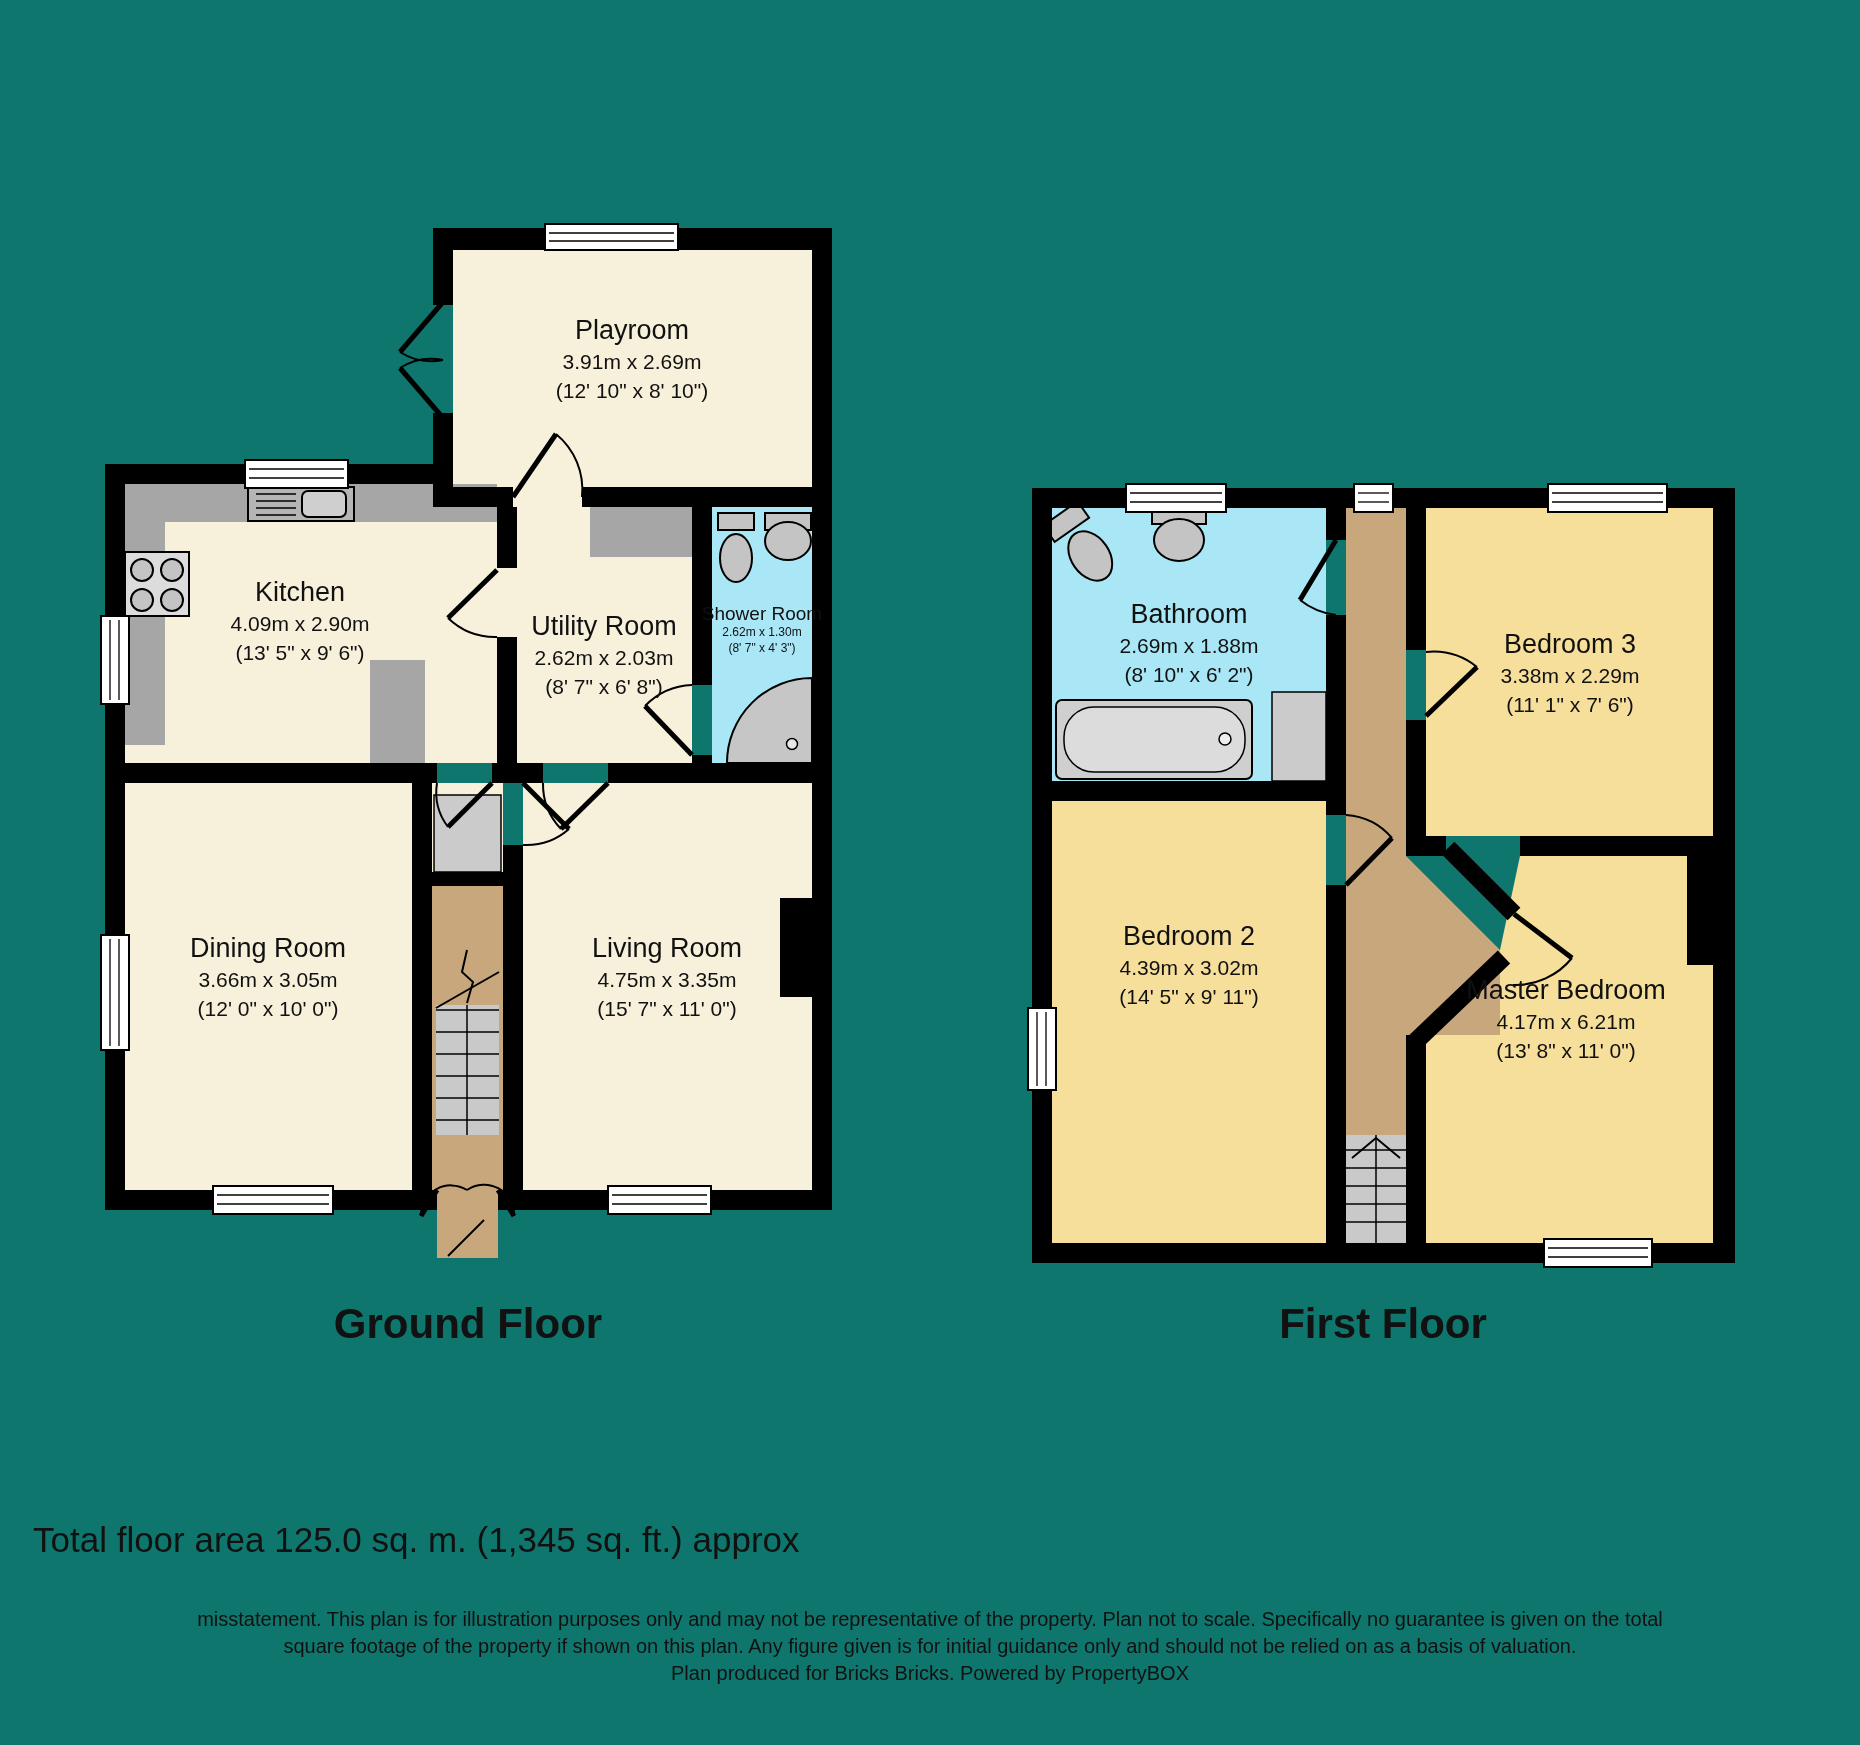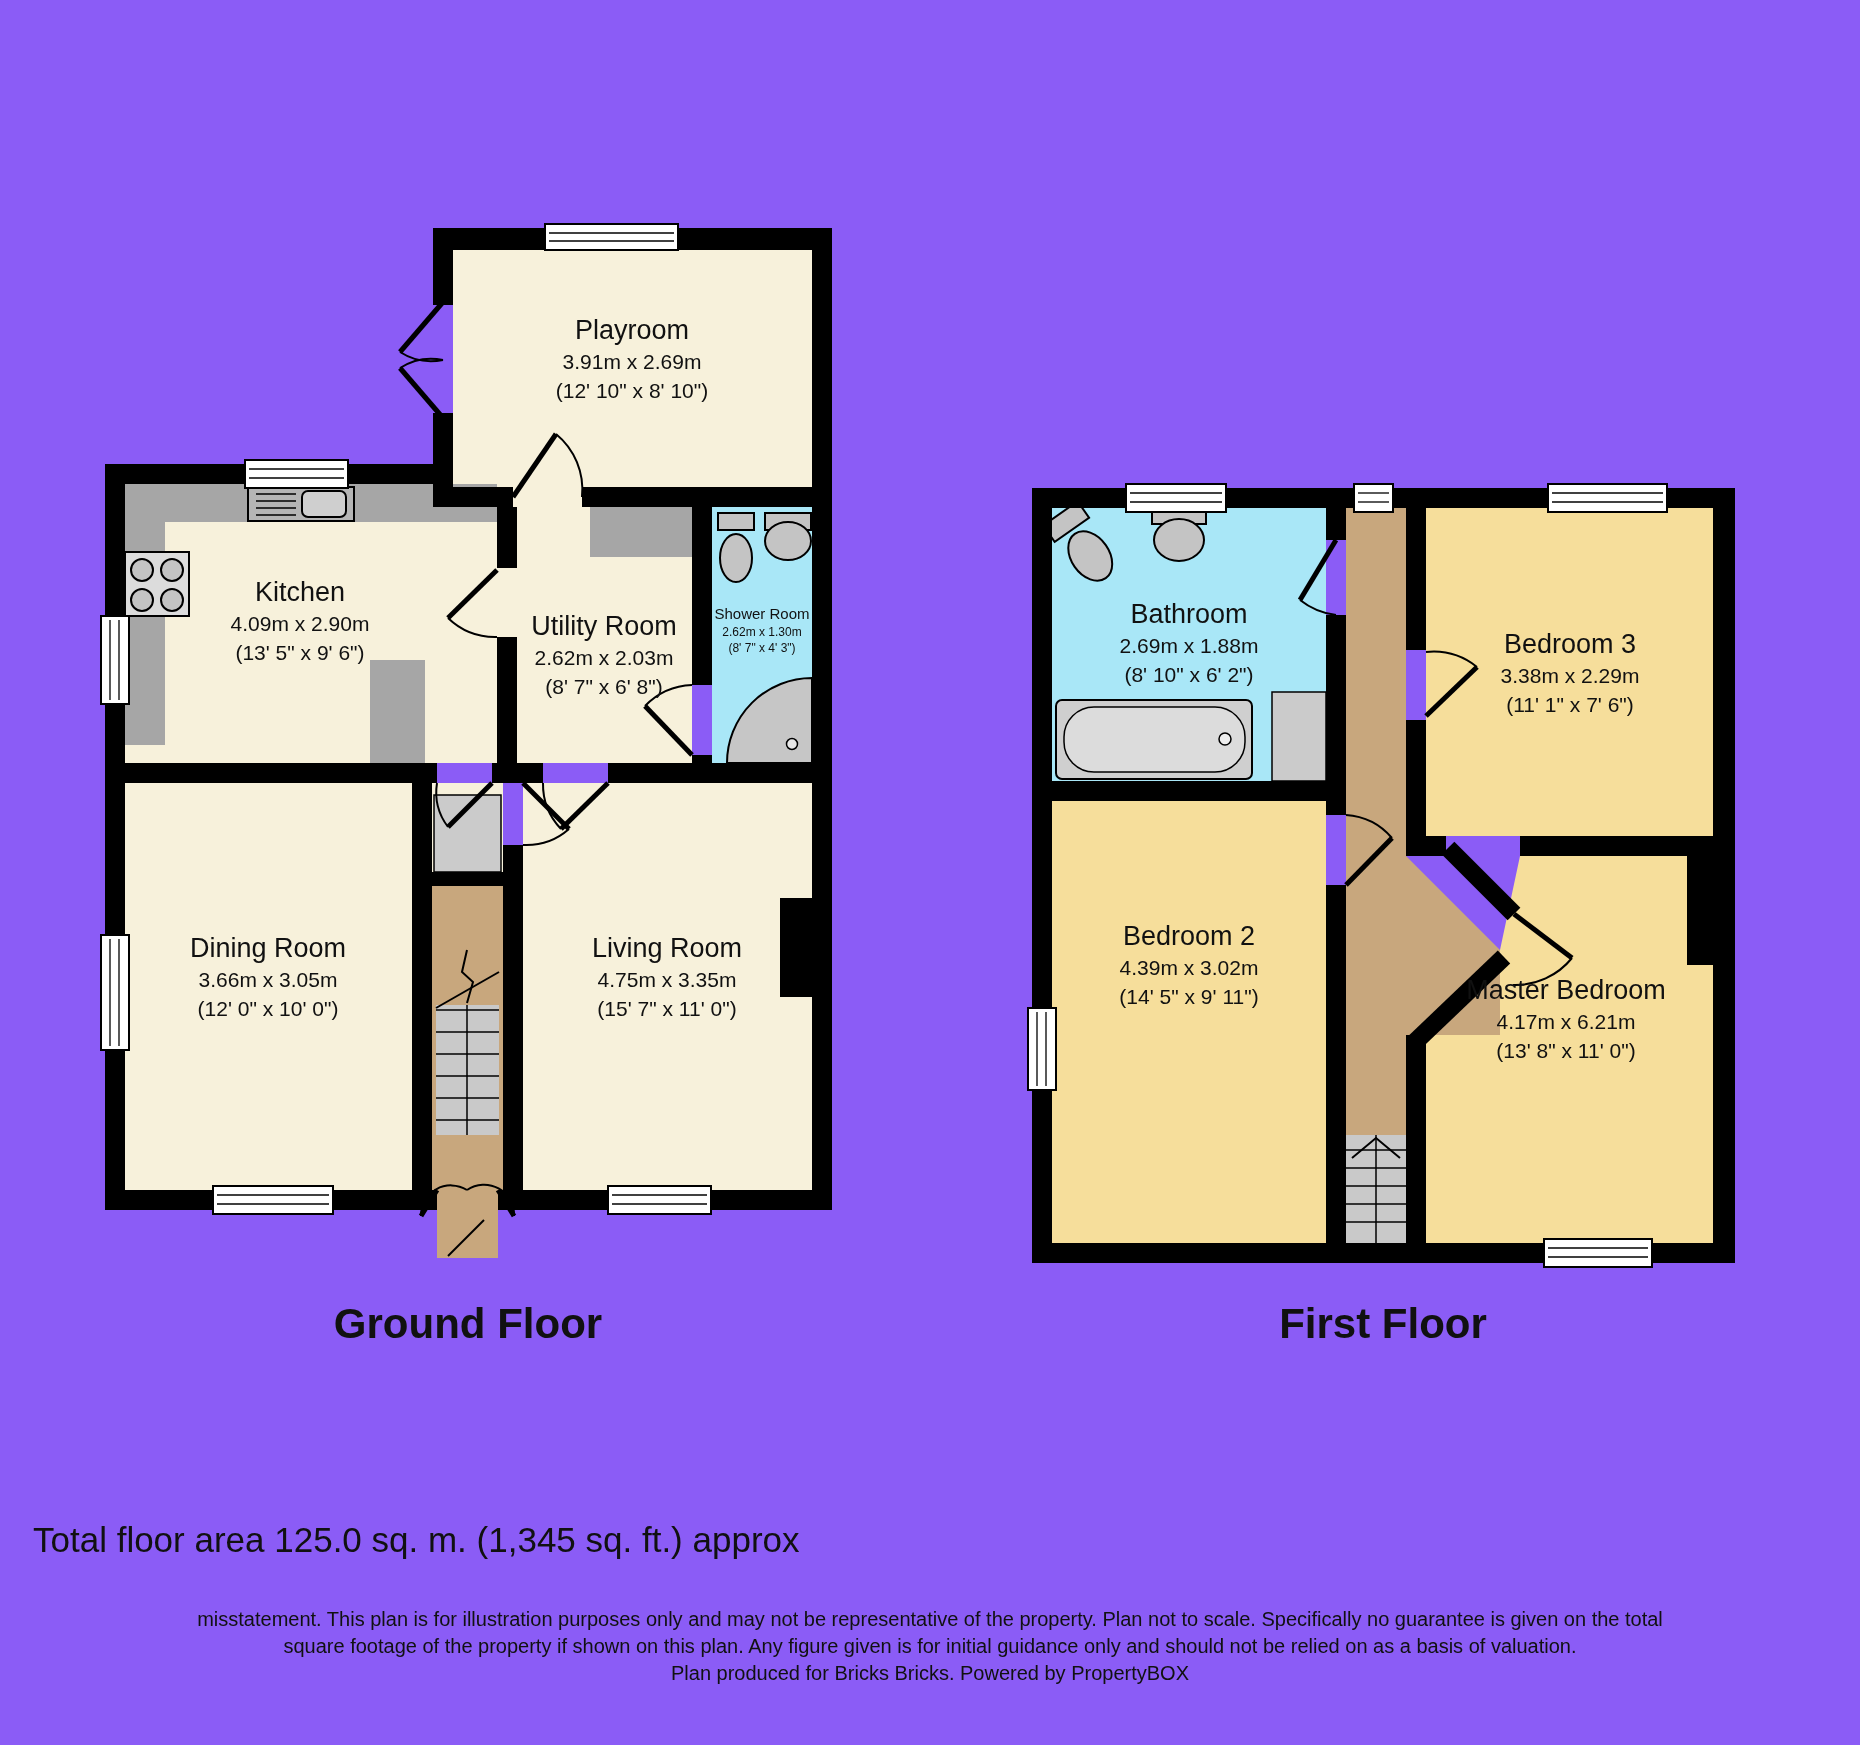--- a/index.html
+++ b/index.html
@@ -1,21 +1,21 @@
 <!DOCTYPE html>
 <html style="--wall: #000000; --cream: #F7F1DB; --yellow: #F6DE9B; --blue: #A9E7F7; --tan: #C8A77D; --counter: #A6A6A6; --fixture: #C4C4C4; --stair: #C9C9C9;"><head>
 <meta charset="utf-8">
 <style>
   :root{
     --wall:#000000; --cream:#F7F1DB; --yellow:#F6DE9B; --blue:#A9E7F7;
     --tan:#C8A77D; --counter:#A6A6A6; --fixture:#C4C4C4; --stair:#C9C9C9;
   }
   html,body{margin:0;padding:0;background:#ffffff;}
   body{font-family:"Liberation Sans", sans-serif; color:#111;}
-  #canvas{position:relative;width:1860px;height:1745px;background:#8b5cf6;overflow:hidden;}
+  #canvas{position:relative;width:1860px;height:1745px;background:#0f766e;overflow:hidden;}
   #plan-svg{position:absolute;left:0;top:0;}
   .f-wall{fill:var(--wall);}
   .f-cream{fill:var(--cream);}
   .f-yellow{fill:var(--yellow);}
   .f-blue{fill:var(--blue);}
   .f-tan{fill:var(--tan);}
   .f-counter{fill:var(--counter);}
   .f-fix{fill:var(--fixture);stroke:#000;stroke-width:2;}
   .f-stair{fill:var(--stair);}
   .f-lgray{fill:#CBCBCB;stroke:#000;stroke-width:1.5;}
@@ -23,21 +23,21 @@
   .winline{stroke:#000;stroke-width:1.3;}
   .tread{stroke:#000;stroke-width:1.5;}
   .leaf{stroke:#000;stroke-width:5;stroke-linecap:butt;}
   .arc{stroke:#000;stroke-width:2;fill:none;}
   .diagwall{stroke:#000;stroke-width:18;stroke-linecap:butt;}
   .thin{stroke:#000;stroke-width:2;fill:none;}
 
   .room-label{position:absolute;transform:translateX(-50%);text-align:center;white-space:nowrap;}
   .rl-title{font-size:27px;line-height:33px;}
   .rl-dim{font-size:21px;line-height:29px;}
-  .room-label.small .rl-title{font-size:15px;line-height:20px;}
+  .room-label.small .rl-title{font-size:19px;line-height:20px;}
   .room-label.small .rl-dim{font-size:12px;line-height:16px;}
   .floor-label{position:absolute;transform:translateX(-50%);font-weight:bold;font-size:42px;white-space:nowrap;}
   .total-area{position:absolute;left:33px;top:1520px;font-size:35px;white-space:nowrap;}
   .disclaimer{position:absolute;left:50%;transform:translateX(-50%);top:1606px;width:1820px;text-align:center;}
   .disclaimer div{font-size:20px;line-height:27px;}
 </style>
 </head>
 <body>
 
 <div id="canvas">

